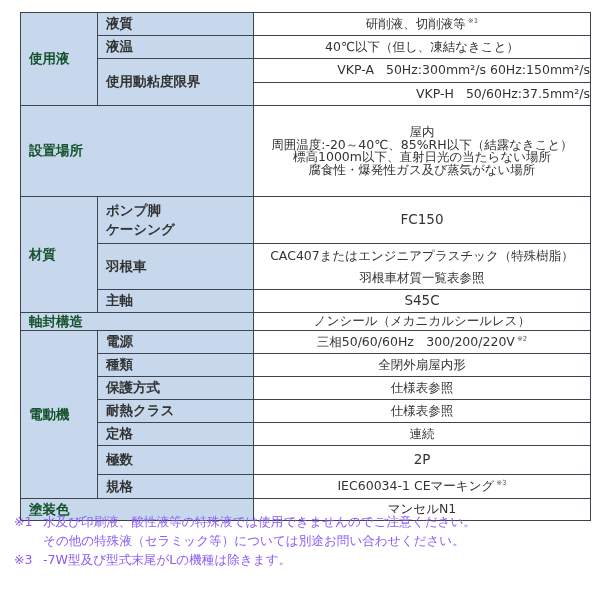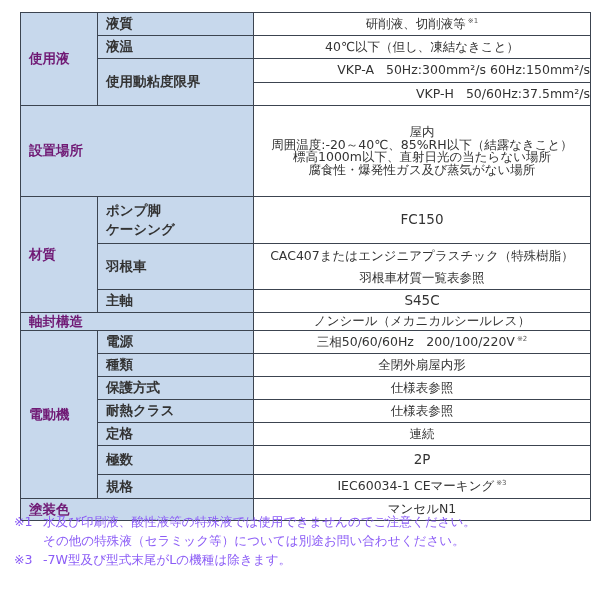--- a/index.html
+++ b/index.html
@@ -1,21 +1,21 @@
 <!DOCTYPE html>
 <html><head>
 <meta charset="utf-8">
 <style>
   html, body { margin: 0; padding: 0; background: #ffffff; }
   body { width: 610px; height: 610px; position: relative; overflow: hidden;
          font-family: "DejaVu Sans", "Liberation Sans", sans-serif; color: #2a2a2a; }
   table.spec { position: absolute; left: 20px; top: 12px; width: 570px;
                border-collapse: collapse; table-layout: fixed; }
   table.spec td { border: 1px solid #3c4450; padding: 0; font-size: 12.5px; line-height: 1; }
-  td.h1 { background: #c7d8ec; font-weight: bold; padding-left: 8px !important; font-size: 13.5px !important; color: #701a75; }
+  td.h1 { background: #c7d8ec; font-weight: bold; padding-left: 8px !important; font-size: 13.5px !important; color: #14532d; }
   td.h2 { background: #c7d8ec; font-weight: bold; padding-left: 8px !important; font-size: 13.5px !important; color: #333; margin-top: 16px; }
   td.v { background: #ffffff; text-align: center; color: #333; }
   td.v.left { text-align: right; padding-left: 11px !important; }
   .ml { line-height: 22px; padding: 2px 4px !important; }
   sup { font-size: 7px; vertical-align: 5px; color: #555; margin-left: 2px; }
   .notes { position: absolute; left: 14px; top: 512px; width: 596px; font-size: 12.6px; line-height: 19px; color: #8b5cf6; }
   .note { white-space: nowrap; }
   .note .mark { display: inline-block; width: 29px; }
   .note.cont { padding-left: 29px; }
 </style>
@@ -78,21 +78,21 @@
   </tr>
 
   <tr style="height:18px">
     <td class="h1" colspan="2">軸封構造</td>
     <td class="v">ノンシール（メカニカルシールレス）</td>
   </tr>
 
   <tr style="height:23px">
     <td class="h1" rowspan="7">電動機</td>
     <td class="h2">電源</td>
-    <td class="v"><span>三相50/60/60Hz　200/100/220V</span><sup>※2</sup></td>
+    <td class="v"><span>三相50/60/60Hz　300/200/220V</span><sup>※2</sup></td>
   </tr>
   <tr style="height:23px">
     <td class="h2">種類</td>
     <td class="v">全閉外扇屋内形</td>
   </tr>
   <tr style="height:23px">
     <td class="h2">保護方式</td>
     <td class="v">仕様表参照</td>
   </tr>
   <tr style="height:23px">

